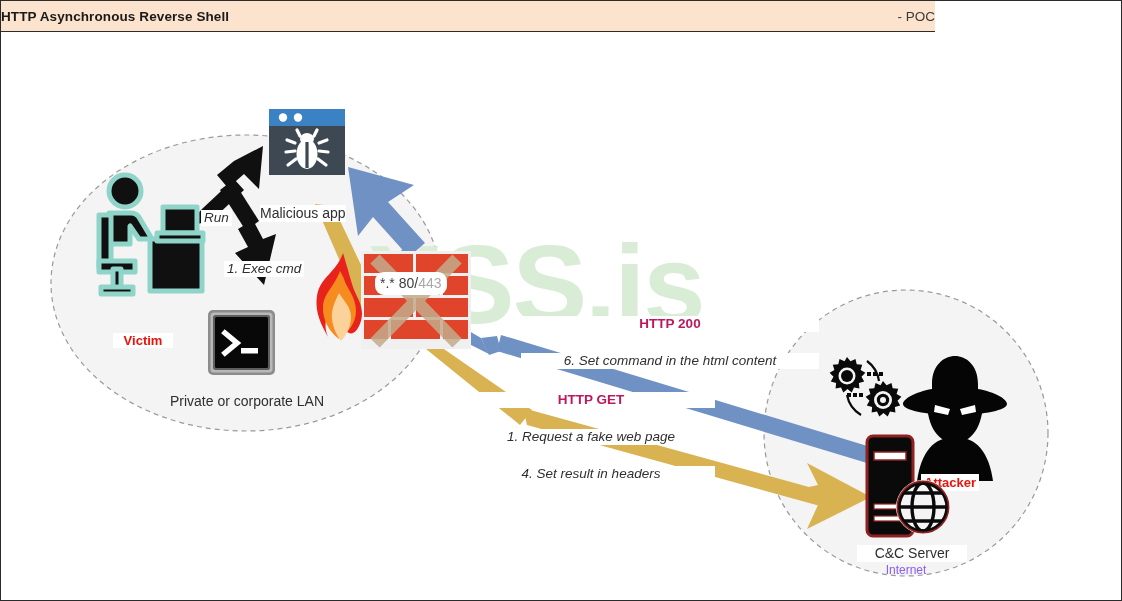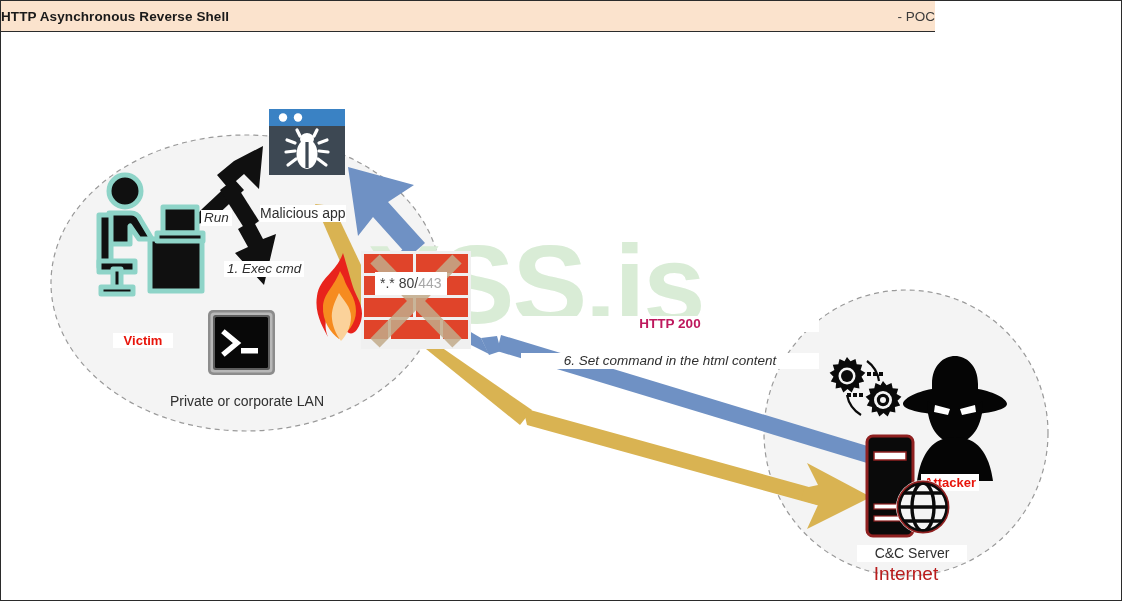--- a/index.html
+++ b/index.html
@@ -80,22 +80,22 @@
     font-size: 13.5px;
     font-style: italic;
     margin-top: 21px;
   }
   .lbl-bold {
     color: #be185d;
     font-size: 13.5px;
     font-weight: bold;
   }
   .lbl-grey {
-    color: #b91c1c;
-    font-size: 19px;
+    color: #8b5cf6;
+    font-size: 12px;
   }
   .center { text-align: center; }
 </style>
 </head>
 <body>
 
 <div id="app">
 
   <div id="titlebar">
     <span class="t-main">HTTP Asynchronous Reverse Shell</span>
@@ -207,21 +207,21 @@
         <rect x="3" y="69" width="24" height="19"></rect>
         <rect x="30" y="69" width="49" height="19"></rect>
         <rect x="82" y="69" width="25" height="19"></rect>
       </g>
 
       <g stroke="#c3ab8a" stroke-width="13" opacity="0.85">
         <path d="M14 8 L96 92"></path>
         <path d="M96 8 L14 92"></path>
       </g>
     </svg>
-    <div class="lbl" style="left:374px; top:239px; padding:2px 5px;">
+    <div class="lbl" style="left:374px; top:239px; padding:2px 5px;border-radius:9px;">
       <span style="color:#3d3d3d; font-size:14px;">*.* 80/</span><span style="color:#a8a8a8; font-size:14px;">443</span>
     </div>
 
     <svg class="abs" style="left:305px; top:218px; width:68px; height:104px;" viewBox="0 0 68 104">
       <path d="M37 2 C30 22 14 26 11 45 C8 63 18 78 22 86 C16 72 22 60 29 54
                C27 66 34 74 40 80 C46 86 52 80 55 70 C59 55 50 46 47 36
                C44 26 40 12 37 2 Z" fill="#e8231c"></path>
       <path d="M34 20 C28 36 18 42 17 55 C16 70 25 82 33 88 C41 82 50 73 50 60
                C50 46 41 38 38 28 C37 25 35 22 34 20 Z" fill="#f68b1f"></path>
       <path d="M33 42 C28 52 25 60 26 68 C27 78 32 86 35 90 C40 85 45 76 45 66
@@ -294,18 +294,23 @@
 
     <div class="lbl lbl-ital" style="left:200px; top:156px; padding:0 3px;">Run</div>
 
     <div class="lbl lbl-ital" style="left:223px; top:207px; padding:0 3px;">1. Exec cmd</div>
 
     <div class="abs" style="left:520px; top:281px; width:290px;">
       <div class="lbl lbl-bold center" style="position:relative; left:0; top:0; padding:0 4px; display:inline-block; width:100%;">HTTP 200</div>
       <div class="lbl lbl-ital center" style="position:relative; left:0; top:0; padding:0 4px; display:inline-block; width:100%;">6. Set command in the html content</div>
     </div>
 
+    <div class="abs" style="left:466px; top:357px; width:240px;">
+      <div class="lbl lbl-bold center" style="position:relative; left:0; top:0; padding:0 4px; display:inline-block; width:100%;">HTTP GET</div>
+      <div class="lbl lbl-ital center" style="position:relative; left:0; top:0; padding:0 4px; display:inline-block; width:100%;">1. Request a fake web page</div>
+      <div class="lbl lbl-ital center" style="position:relative; left:0; top:0; padding:0 4px; display:inline-block; width:100%;">4. Set result in headers</div>
+    </div>
 
     <div class="lbl lbl-dark nobg center" style="left:150px; top:360px; width:192px;">Private or corporate LAN</div>
     <div class="lbl lbl-grey nobg center" style="left:845px; top:530px; width:120px;">Internet</div>
 
   </div>
 </div>
 
 </body></html>

